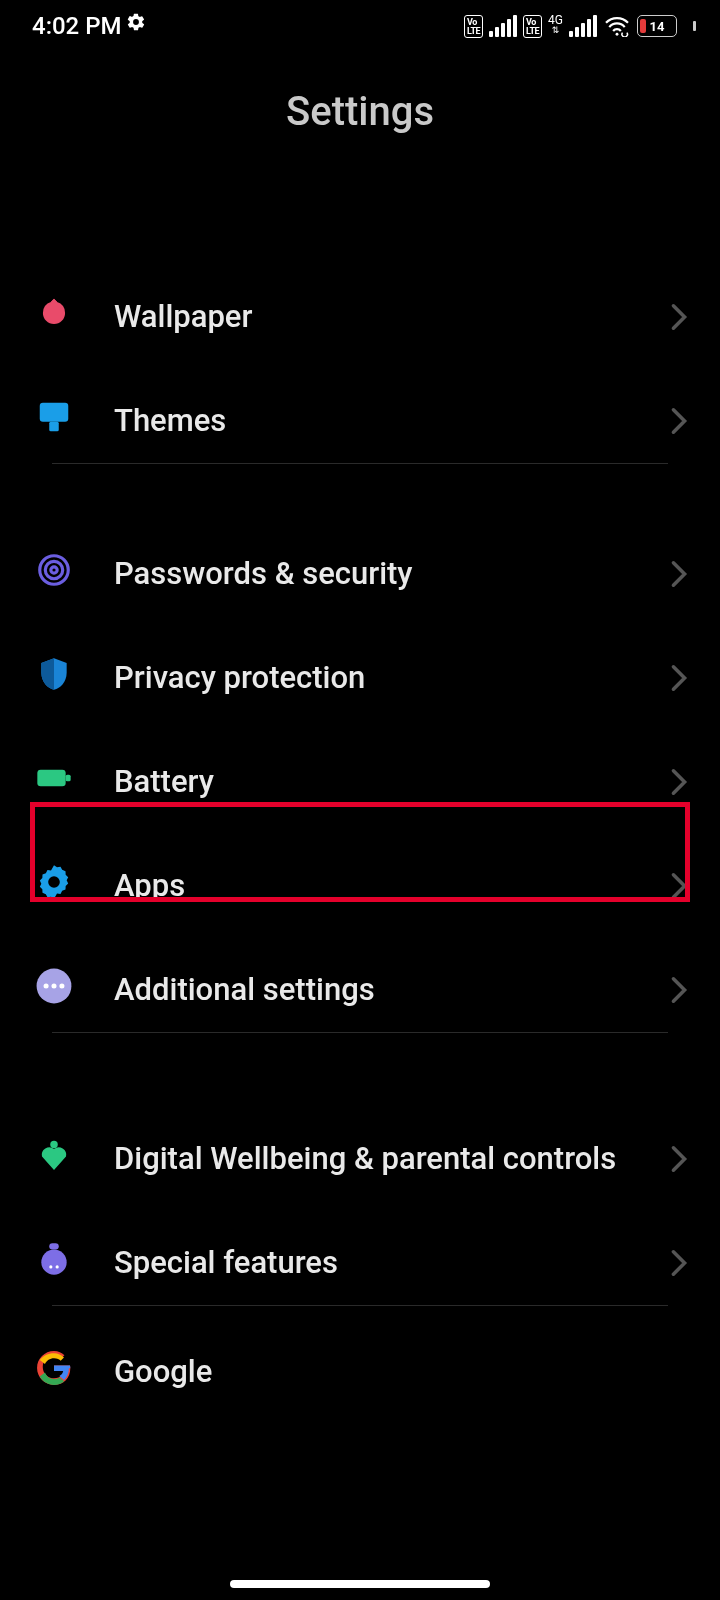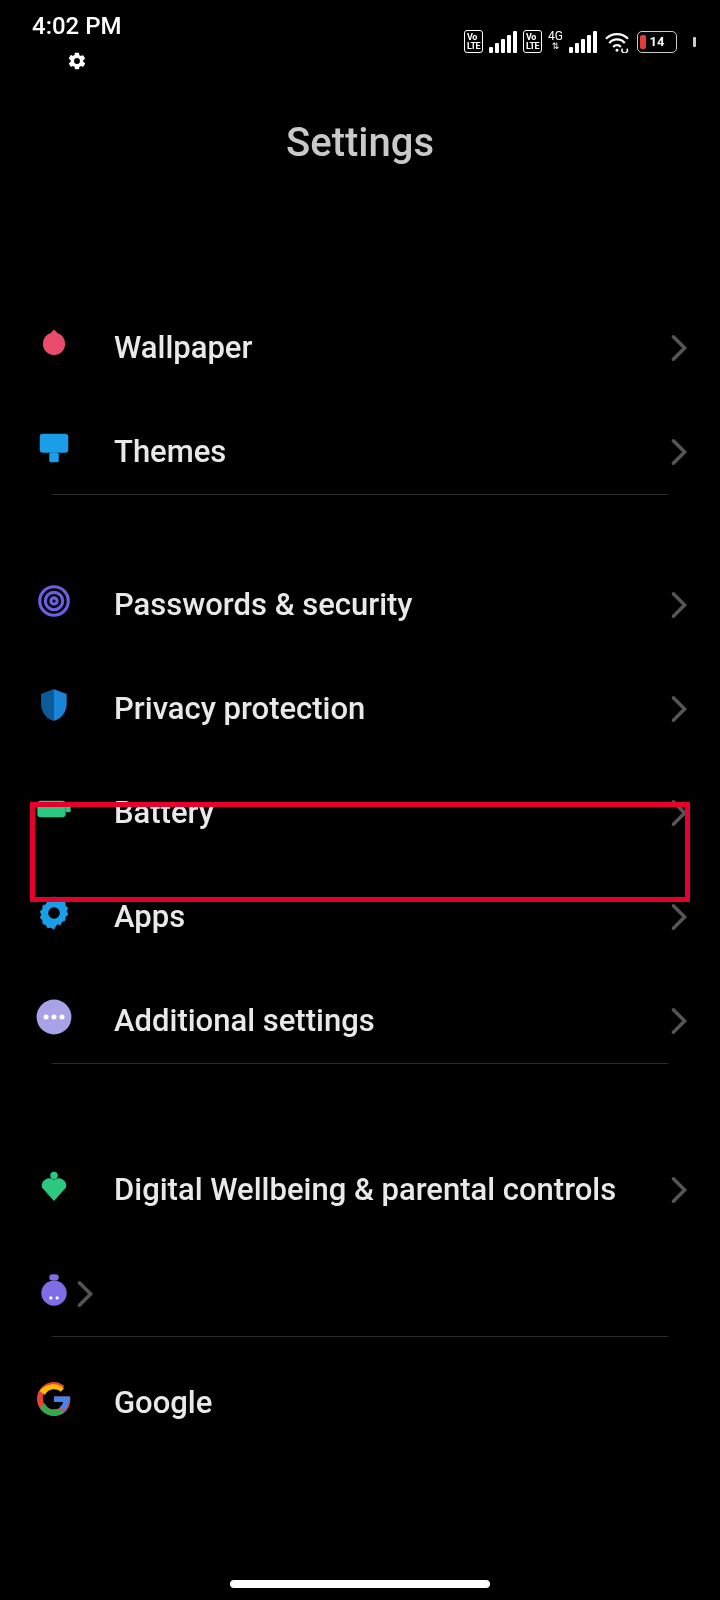--- a/index.html
+++ b/index.html
@@ -14,21 +14,21 @@
   }
   .status-bar {
     display: flex;
     justify-content: space-between;
     align-items: center;
     padding: 12px 24px 12px 32px;
     font-size: 24px;
     font-weight: 500;
     color: #fff;
   }
-  .status-left { display: flex; align-items: center; gap: 11px; flex-direction: column; }
+  .status-left { display: flex; align-items: flex-start; gap: 4px; }
   .status-right { display: flex; align-items: center; gap: 6px; }
   .gear-mini {
     width: 20px;
     height: 20px;
     display: inline-block;
   }
   .gear-mini svg { display: block; }
   .status-icon { height: 22px; display: inline-flex; align-items: center; }
   .volte-box {
     border: 1.5px solid #fff;
@@ -320,20 +320,21 @@
 
   <div class="item">
     <span class="icon-slot">
       <svg viewBox="0 0 24 24" width="38" height="38" fill="#7d6ee6">
           <rect x="9" y="2" width="6" height="4" rx="2"></rect>
           <circle cx="12" cy="14" r="8"></circle>
           <circle cx="10" cy="17" r="1" fill="#fff"></circle>
           <circle cx="14" cy="17" r="1" fill="#fff"></circle>
         </svg>
     </span>
+    <span class="label">Special features</span>
     <span class="chev">
       <svg width="18" height="28" viewBox="0 0 12 20">
           <path d="M2 2 L10 10 L2 18" stroke="#555" stroke-width="2.5" fill="none" stroke-linecap="round"></path>
         </svg>
     </span>
   </div>
 
   <div class="divider"></div>
 
 

